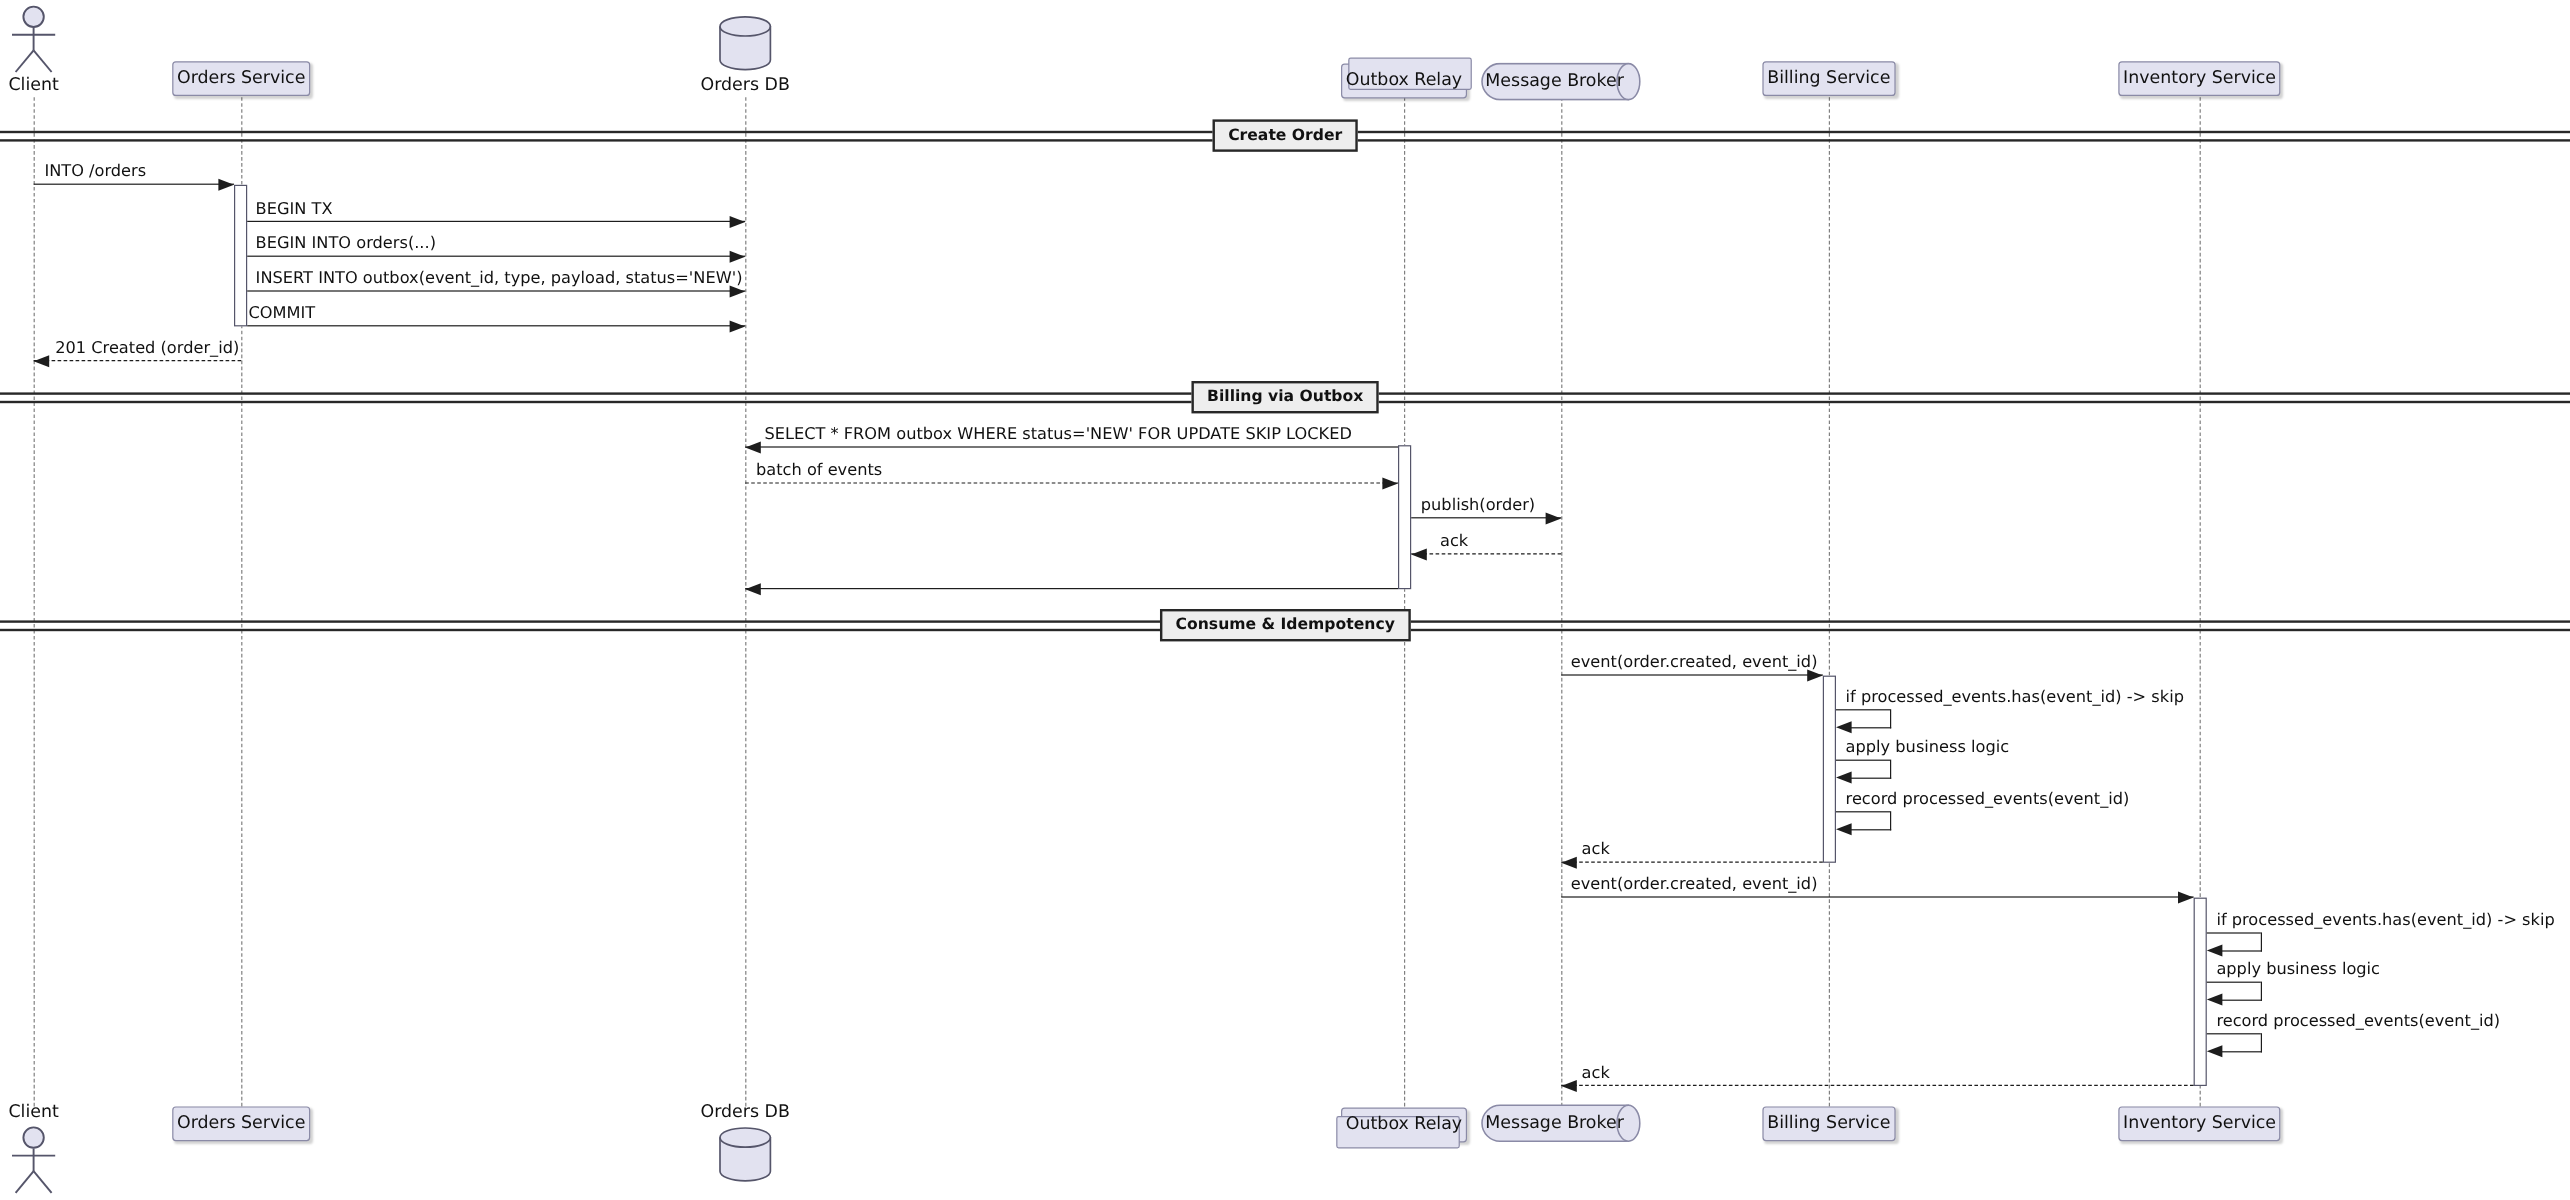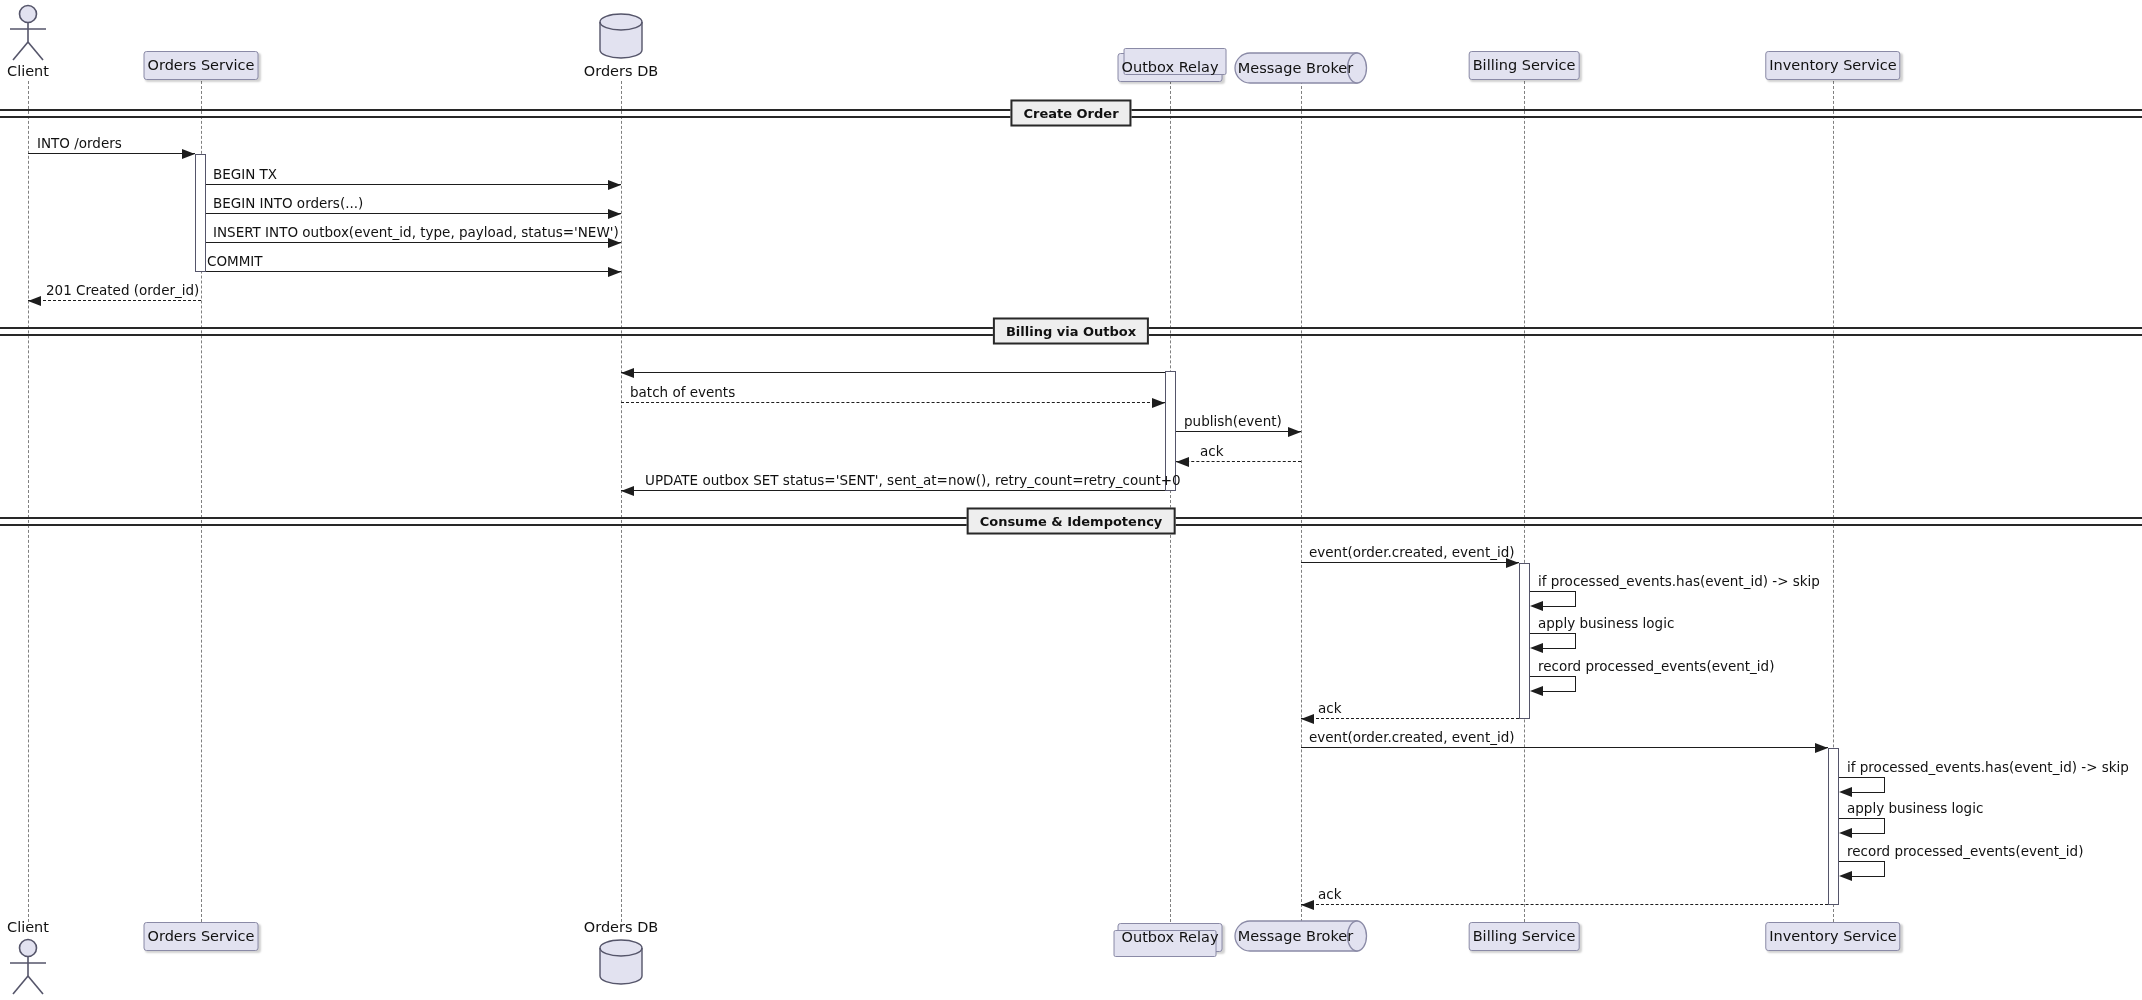--- a/index.html
+++ b/index.html
@@ -73,32 +73,32 @@
     <div class="abs" style="left: 608px; top: 238px; width: 0px; height: 0px; border-left: 13px solid rgb(29, 29, 29); border-top: 5px solid transparent; border-bottom: 5px solid transparent;"></div>
     <div class="mlabel abs" style="left: 213px; top: 223px; text-align: center;">INSERT INTO outbox(event_id, type, payload, status='NEW')</div>
     <div class="abs" style="left: 206px; top: 271px; width: 415px; border-top: 1.5px solid rgb(29, 29, 29);"></div>
     <div class="abs" style="left: 608px; top: 267px; width: 0px; height: 0px; border-left: 13px solid rgb(29, 29, 29); border-top: 5px solid transparent; border-bottom: 5px solid transparent;"></div>
     <div class="mlabel abs" style="left: 207px; top: 252px; text-align: center;">COMMIT</div>
     <div class="abs" style="left: 28px; top: 300px; width: 173px; border-top: 1px dashed rgb(29, 29, 29);"></div>
     <div class="abs" style="left: 28px; top: 296px; width: 0px; height: 0px; border-right: 13px solid rgb(29, 29, 29); border-top: 5px solid transparent; border-bottom: 5px solid transparent;"></div>
     <div class="mlabel abs" style="left: 46px; top: 281px;">201 Created (order_id)</div>
     <div class="abs" style="left: 621px; top: 372px; width: 544px; border-top: 1.5px solid rgb(29, 29, 29);"></div>
     <div class="abs" style="left: 621px; top: 368px; width: 0px; height: 0px; border-right: 13px solid rgb(29, 29, 29); border-top: 5px solid transparent; border-bottom: 5px solid transparent;"></div>
+    <div class="mlabel abs" style="left: 637px; top: 353px;">SELECT * FROM outbox WHERE status='NEW' FOR UPDATE SKIP LOCKED</div>
     <div class="abs" style="left: 621px; top: 402px; width: 544px; border-top: 1px dashed rgb(29, 29, 29);"></div>
     <div class="abs" style="left: 1152px; top: 398px; width: 0px; height: 0px; border-left: 13px solid rgb(29, 29, 29); border-top: 5px solid transparent; border-bottom: 5px solid transparent;"></div>
     <div class="mlabel abs" style="left: 630px; top: 383px;">batch of events</div>
     <div class="abs" style="left: 1176px; top: 431px; width: 125px; border-top: 1.5px solid rgb(29, 29, 29);"></div>
     <div class="abs" style="left: 1288px; top: 427px; width: 0px; height: 0px; border-left: 13px solid rgb(29, 29, 29); border-top: 5px solid transparent; border-bottom: 5px solid transparent;"></div>
-    <div class="mlabel abs" style="left: 1184px; top: 412px;">publish(event)</div>
+    <div class="mlabel abs" style="left: 1184px; top: 412px;">publish(order)</div>
     <div class="abs" style="left: 1176px; top: 461px; width: 125px; border-top: 1px dashed rgb(29, 29, 29);"></div>
     <div class="abs" style="left: 1176px; top: 457px; width: 0px; height: 0px; border-right: 13px solid rgb(29, 29, 29); border-top: 5px solid transparent; border-bottom: 5px solid transparent;"></div>
     <div class="mlabel abs" style="left: 1200px; top: 442px;">ack</div>
     <div class="abs" style="left: 621px; top: 490px; width: 544px; border-top: 1.5px solid rgb(29, 29, 29);"></div>
     <div class="abs" style="left: 621px; top: 486px; width: 0px; height: 0px; border-right: 13px solid rgb(29, 29, 29); border-top: 5px solid transparent; border-bottom: 5px solid transparent;"></div>
-    <div class="mlabel abs" style="left: 645px; top: 471px;">UPDATE outbox SET status='SENT', sent_at=now(), retry_count=retry_count+0</div>
     <div class="abs" style="left: 1301px; top: 562px; width: 218px; border-top: 1.5px solid rgb(29, 29, 29);"></div>
     <div class="abs" style="left: 1506px; top: 558px; width: 0px; height: 0px; border-left: 13px solid rgb(29, 29, 29); border-top: 5px solid transparent; border-bottom: 5px solid transparent;"></div>
     <div class="mlabel abs" style="left: 1309px; top: 543px;">event(order.created, event_id)</div>
     <div class="mlabel abs" style="left: 1538px; top: 572px;">if processed_events.has(event_id) -&gt; skip</div>
     <div class="abs" style="left: 1530px; top: 591px; width: 45px; border-top: 1.5px solid rgb(29, 29, 29);"></div>
     <div class="abs" style="left: 1575px; top: 591px; width: 0px; height: 16px; border-left: 1.5px solid rgb(29, 29, 29);"></div>
     <div class="abs" style="left: 1541px; top: 606px; width: 35px; border-top: 1.5px solid rgb(29, 29, 29);"></div>
     <div class="abs" style="left: 1530px; top: 601px; width: 0px; height: 0px; border-right: 13px solid rgb(29, 29, 29); border-top: 5px solid transparent; border-bottom: 5px solid transparent;"></div>
     <div class="mlabel abs" style="left: 1538px; top: 614px;">apply business logic</div>
     <div class="abs" style="left: 1530px; top: 633px; width: 45px; border-top: 1.5px solid rgb(29, 29, 29);"></div>

